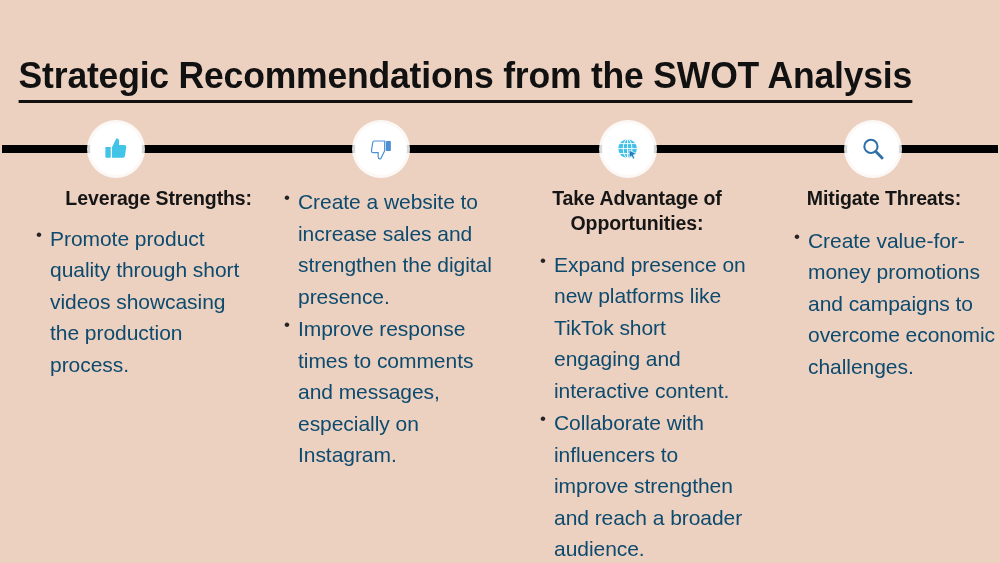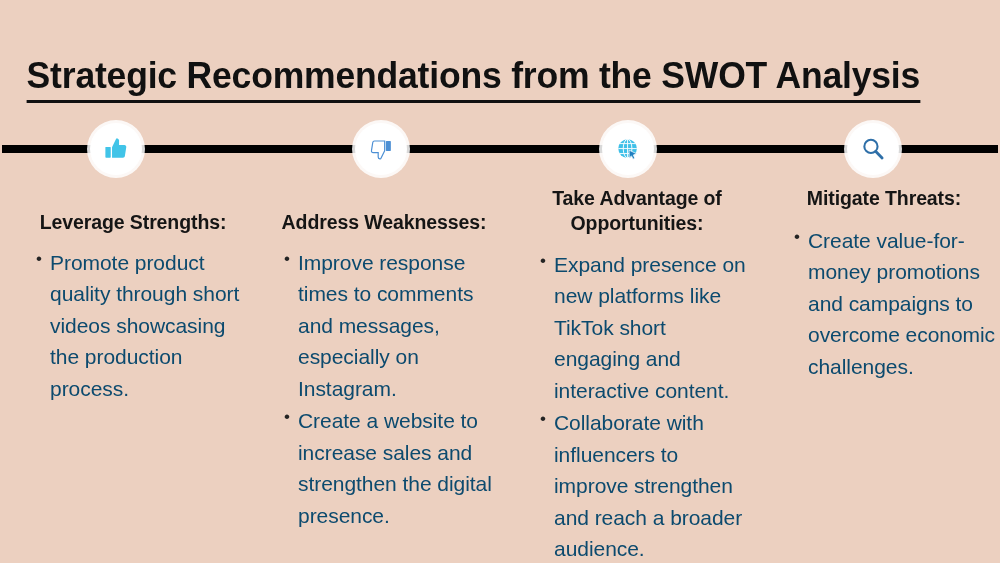--- a/index.html
+++ b/index.html
@@ -21,21 +21,21 @@
     width: 1000px;
     height: 563px;
     background: #ECD0C0;
     box-sizing: border-box;
   }
 
   
   .title-wrap {
     position: absolute;
     top: 30px;
-    left: 8px;
+    left: 0;
     width: 860px;
     text-align: right;
   }
   .title {
     display: inline-block;
     font-family: "Liberation Sans Narrow", "Liberation Sans", "DejaVu Sans Condensed", sans-serif;
     font-size: 37px;
     font-weight: bold;
     color: #111111;
     letter-spacing: -0.2px;
@@ -94,21 +94,21 @@
 
   .col-head {
     font-size: 19.5px;
     font-weight: bold;
     color: #151515;
     line-height: 1.28;
     margin: 0 0 12px 0;
     letter-spacing: -0.1px;
   }
   .col-1 .col-head,
-  .col-2 .col-head { text-align: center; margin-top: 24px; }
+  .col-2 .col-head { text-align: right; }
   .col-3 .col-head,
   .col-4 .col-head { text-align: center; }
   .col-4 .col-head { margin-bottom: 14px; }
   .col-3 .col-head { margin-bottom: 13px; }
 
   ul.bullets {
     margin: 0;
     padding: 0 0 0 22px;
     list-style: none;
   }
@@ -188,24 +188,23 @@
   <div class="columns">
 
     <div class="col col-1">
       <h2 class="col-head">Leverage Strengths:</h2>
       <ul class="bullets">
         <li>Promote product quality through short videos showcasing the production process.</li>
       </ul>
     </div>
 
     <div class="col col-2">
-      <h2 class="col-head">Address Weaknesses:</h2>
-      <ul class="bullets">
+      <ul class="bullets">
+        <li>Create a website to increase sales and strengthen the digital presence.</li>
         <li>Improve response times to comments and messages, especially on Instagram.</li>
-        <li>Create a website to increase sales and strengthen the digital presence.</li>
       </ul>
     </div>
 
     <div class="col col-3">
       <h2 class="col-head">Take Advantage of Opportunities:</h2>
       <ul class="bullets">
         <li>Expand presence on new platforms like TikTok short engaging and interactive content.</li>
         <li>Collaborate with influencers to improve strengthen and reach a broader audience.</li>
       </ul>
     </div>

